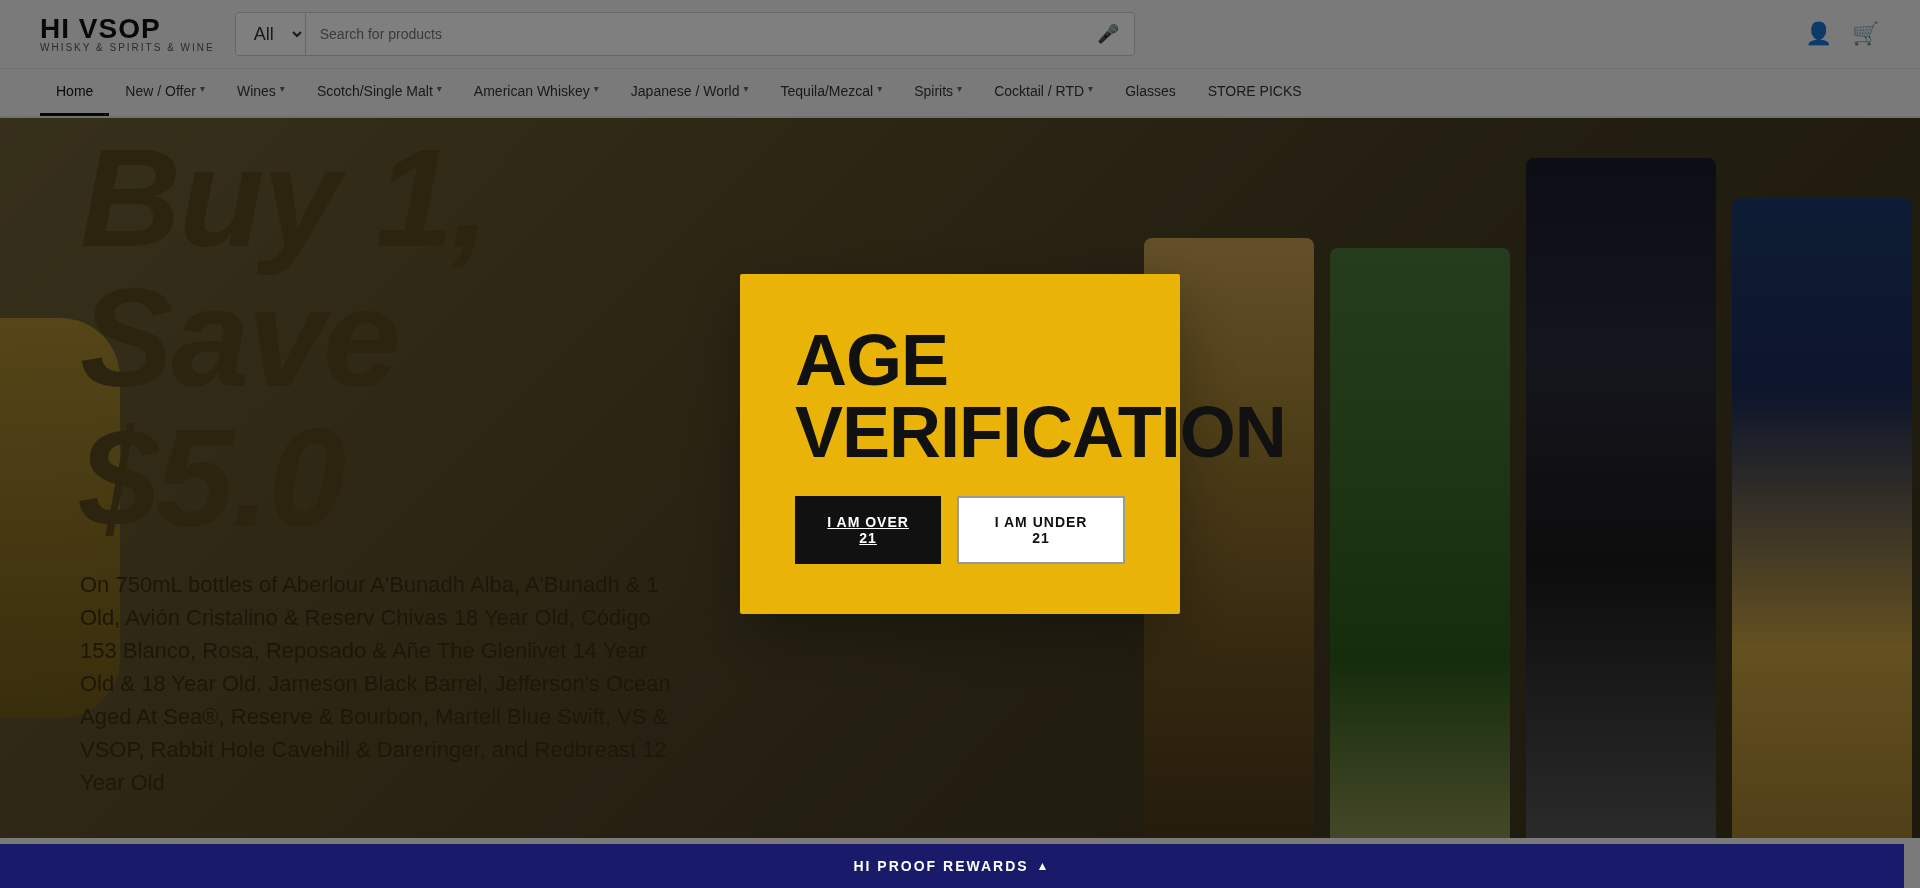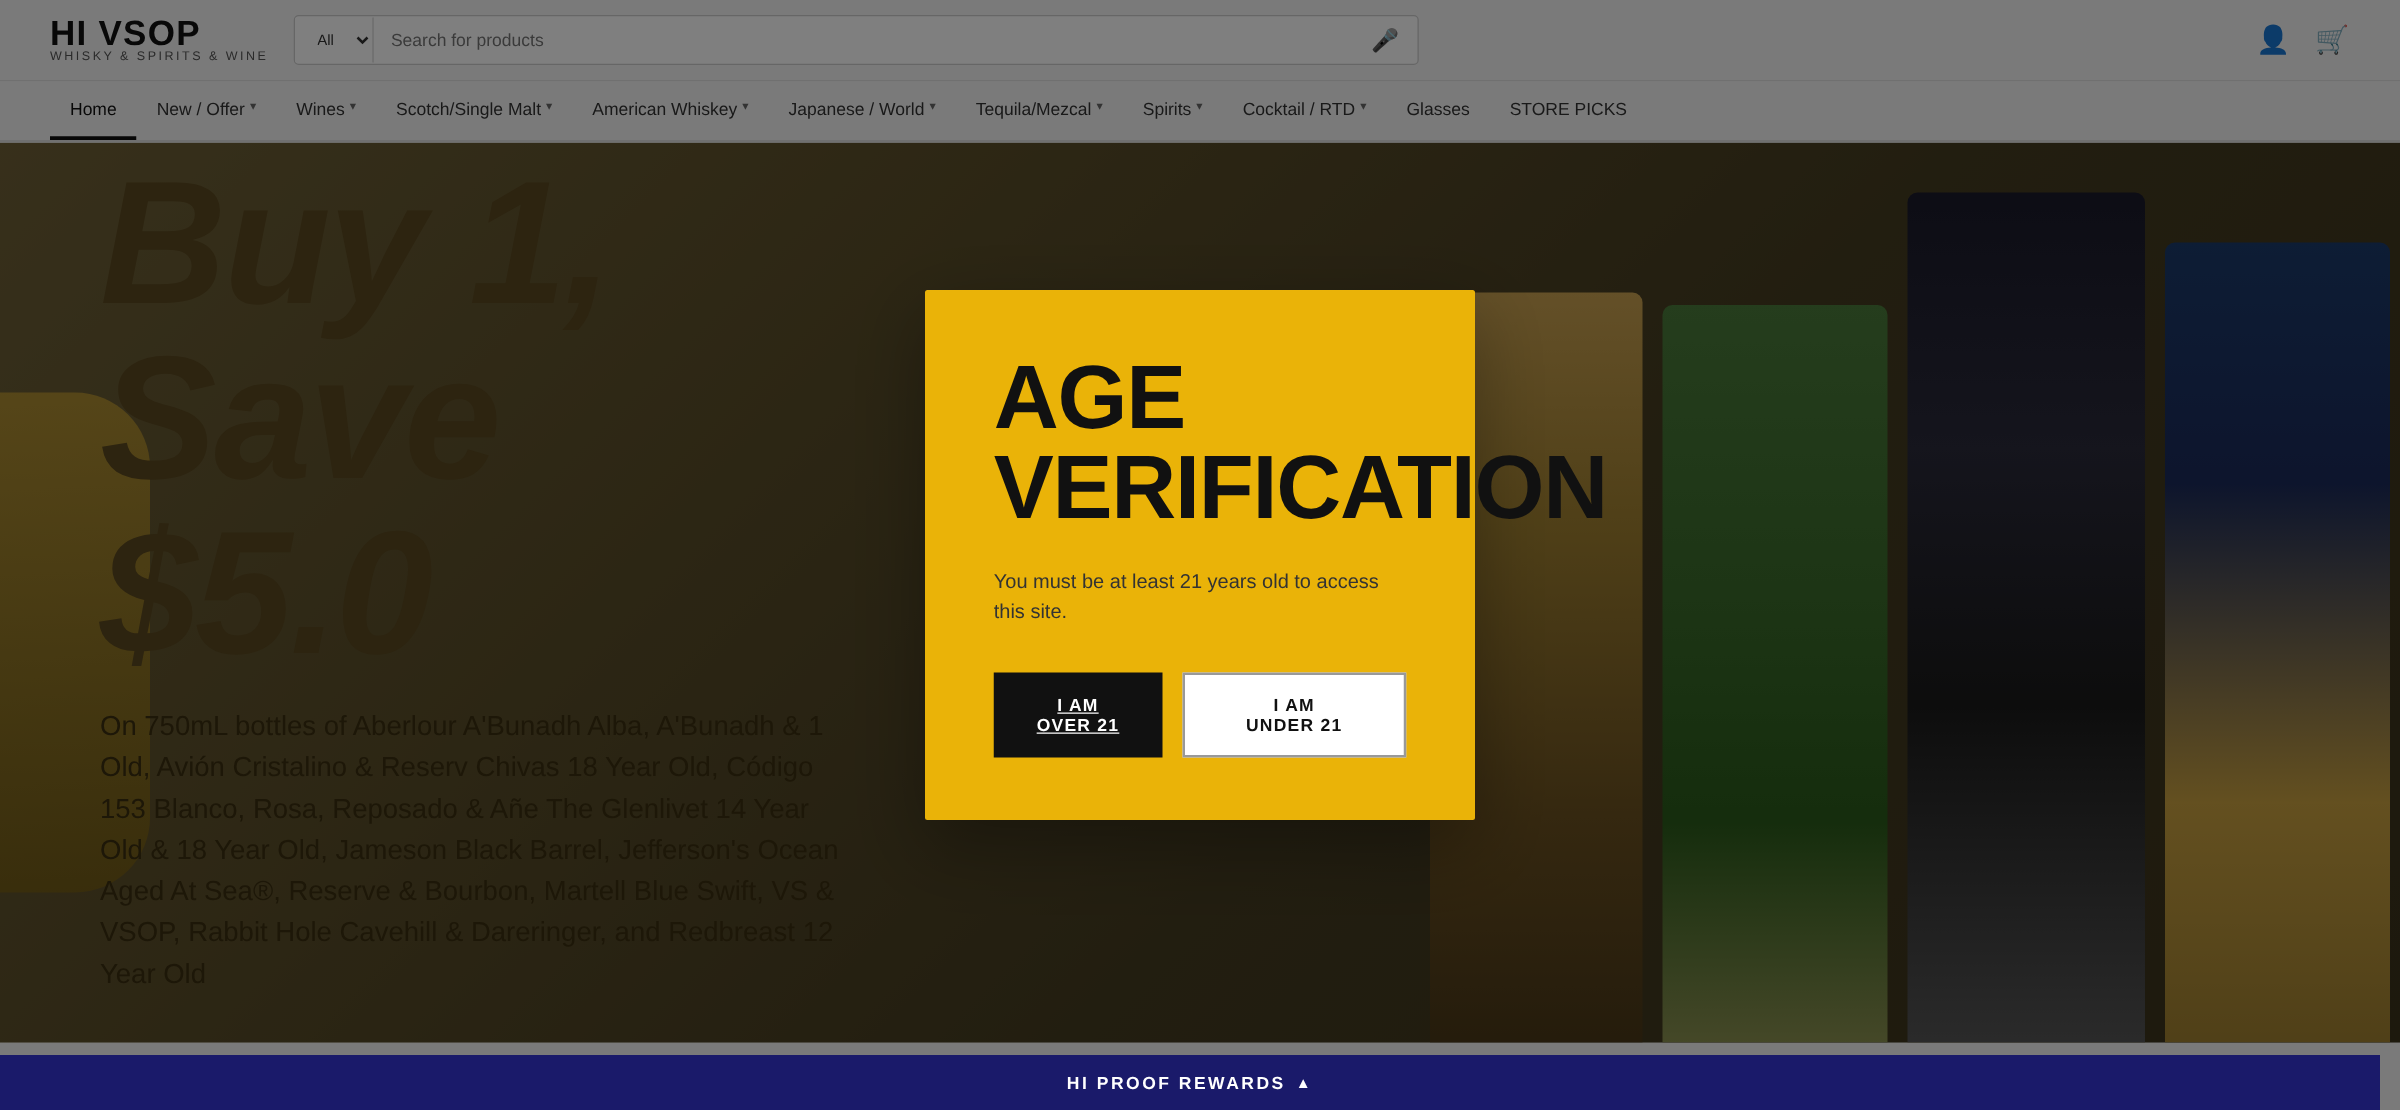--- a/index.html
+++ b/index.html
@@ -42,21 +42,21 @@
       border: 1.5px solid #ccc;
       border-radius: 4px;
       background: #fff;
       overflow: hidden;
       max-width: 900px;
     }
     .search-select {
       border: none;
       border-right: 1.5px solid #ccc;
       padding: 10px 14px;
-      font-size: 12px;
+      font-size: 18px;
       background: #fff;
       cursor: pointer;
       outline: none;
       color: #333;
     }
     .search-input {
       flex: 1;
       border: none;
       padding: 10px 14px;
       font-size: 14px;
@@ -248,21 +248,21 @@
       font-weight: 700;
       letter-spacing: 1px;
       cursor: pointer;
       text-transform: uppercase;
       text-decoration: underline;
     }
     .btn-under21 {
       background: #fff;
       color: #111;
       border: 2px solid #999;
-      padding: 16px 44px;
+      padding: 16px 32px;
       font-size: 14px;
       font-weight: 700;
       letter-spacing: 1px;
       cursor: pointer;
       text-transform: uppercase;
     }
 
     
     .rewards-bar {
       position: fixed;
@@ -369,21 +369,20 @@
     <div class="bottle bottle-chivas"></div>
   </div>
 </div>
 
 <div class="modal-overlay">
   <div class="modal">
     <div class="modal-title">
       <span>AGE</span><br>
       <span>VERIFICATION</span>
     </div>
-    <p class="modal-subtitle">You must be at least 21 years old to access this site.</p>
     <div class="modal-buttons">
       <button class="btn-over21">I AM OVER 21</button>
       <button class="btn-under21">I AM UNDER 21</button>
     </div>
   </div>
 </div>
 
 <div class="rewards-bar">
   <span>HI PROOF REWARDS</span>
   <span class="chevron-up">▲</span>

